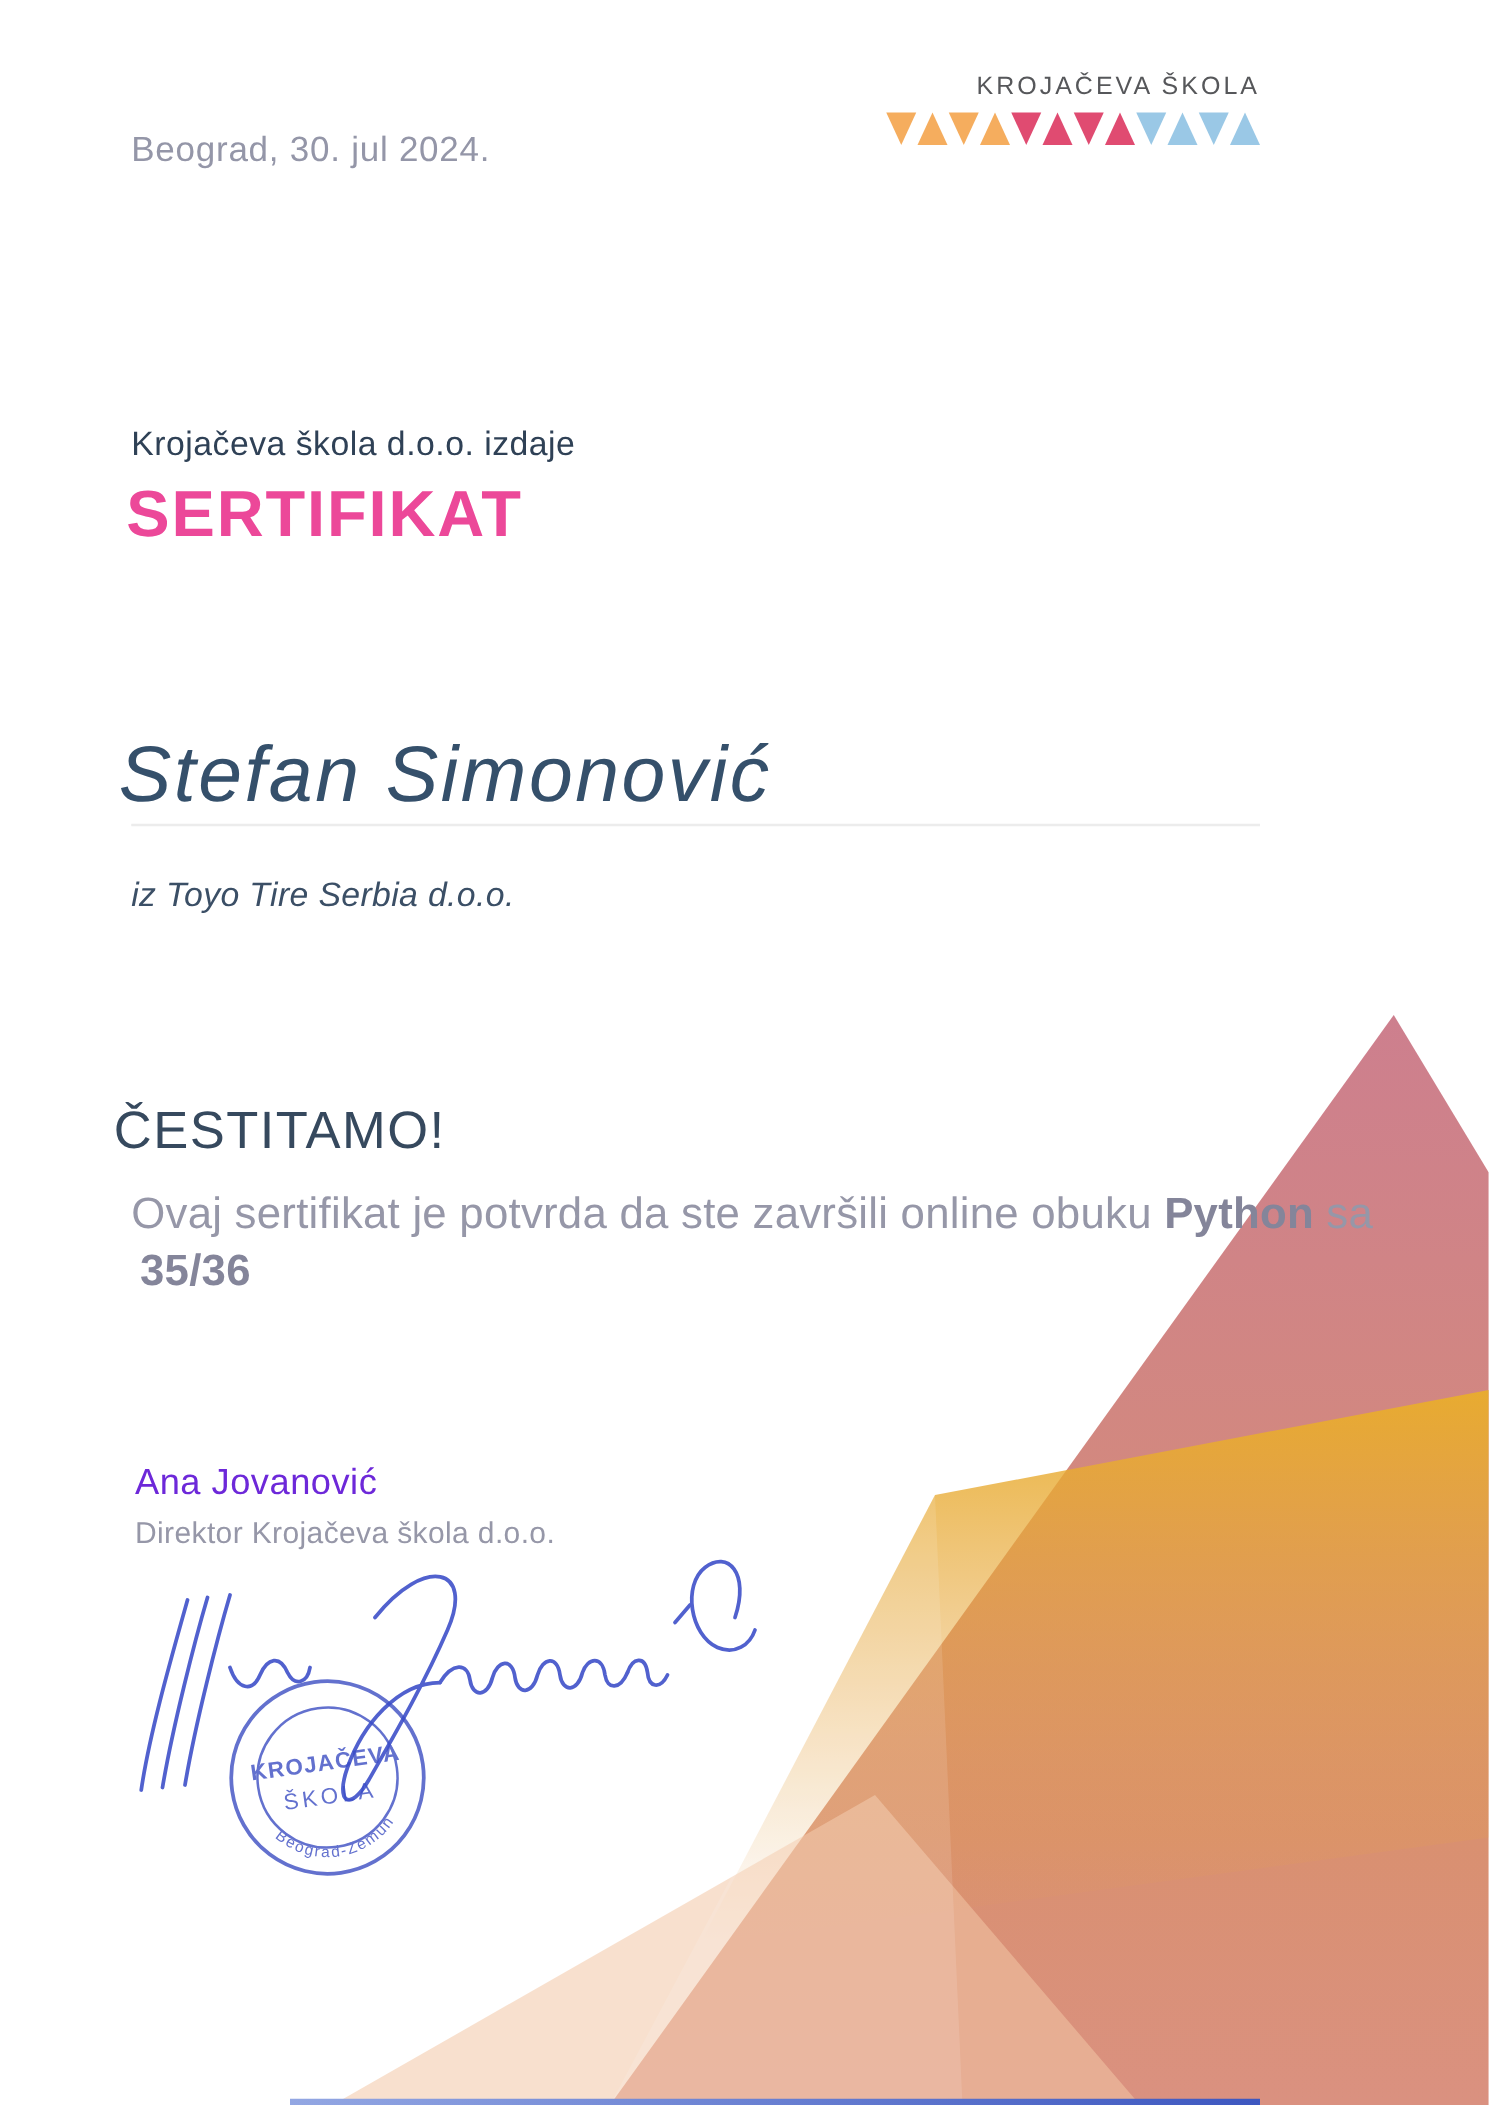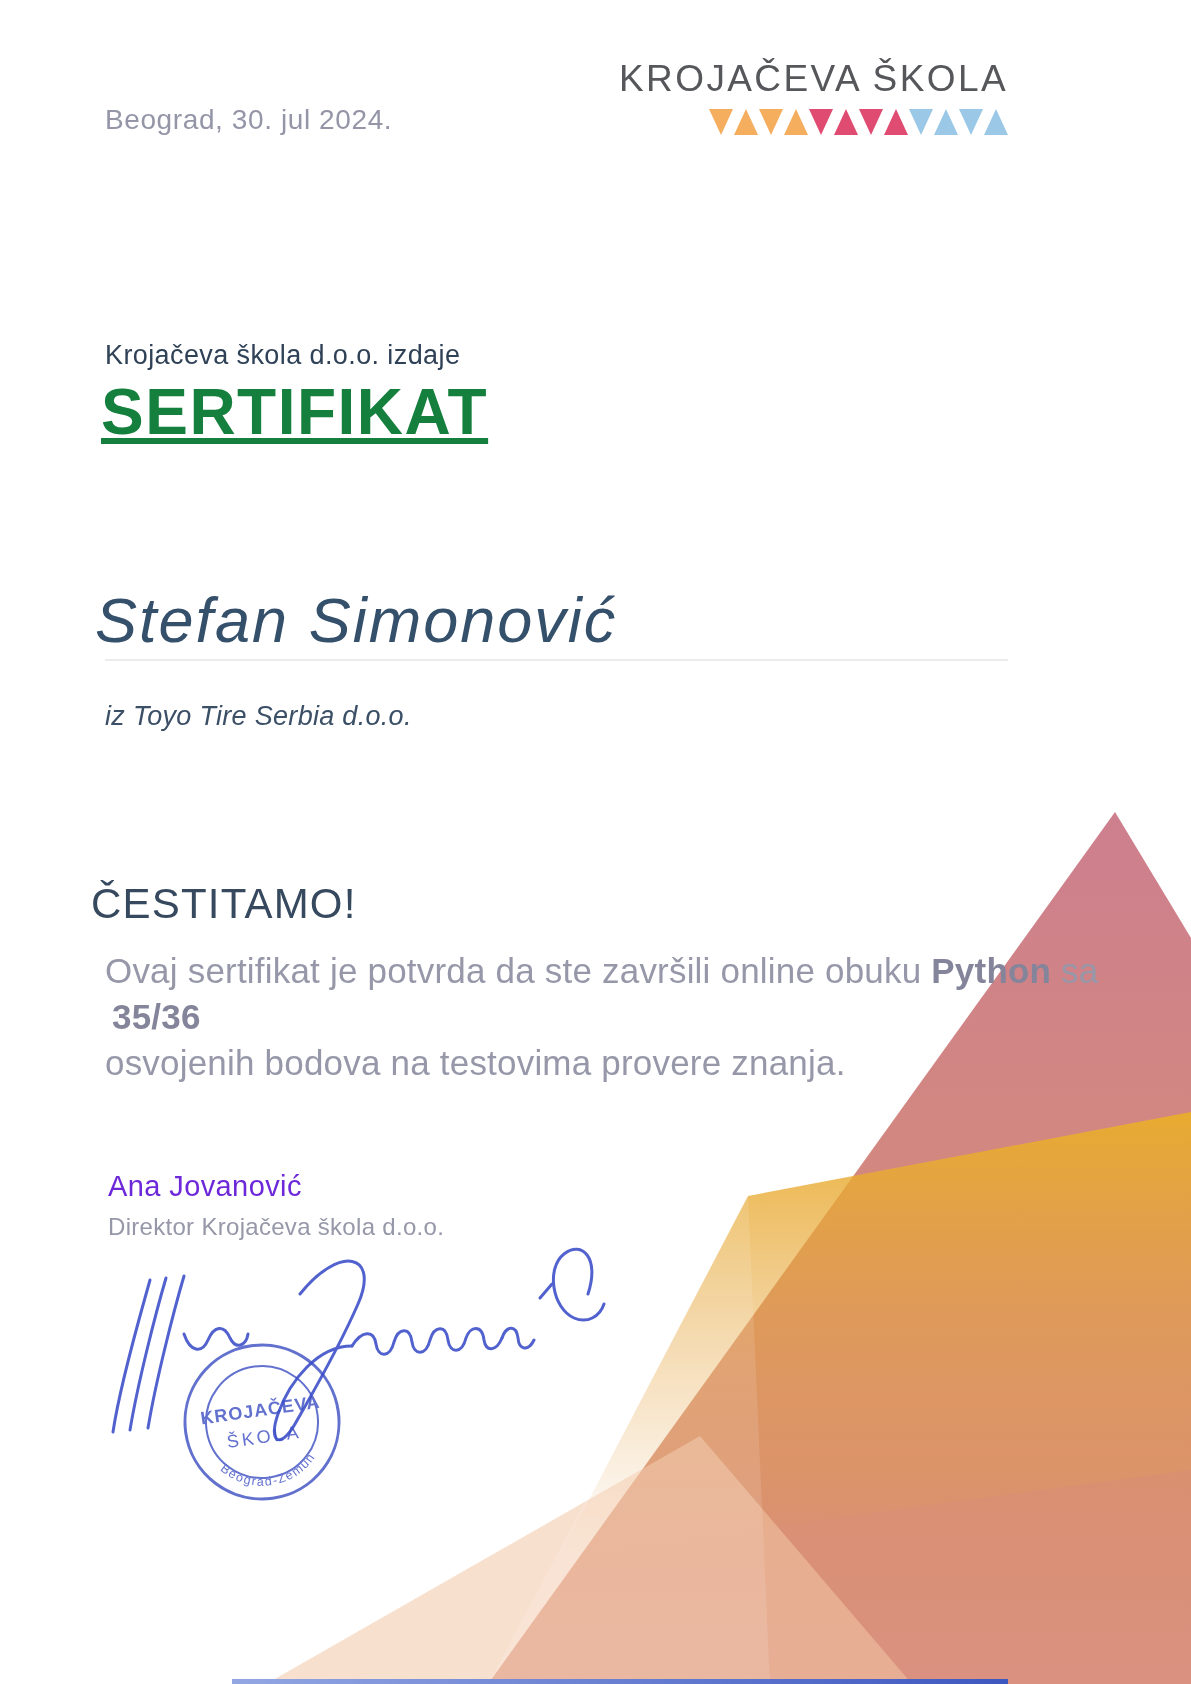--- a/index.html
+++ b/index.html
@@ -6,28 +6,28 @@
   body{
     width:1191px;height:1684px;position:relative;overflow:hidden;
     background:#ffffff;
     font-family:"Liberation Sans", sans-serif;
   }
   .abs{position:absolute;}
   .content{z-index:2;}
   
   .date-line{left:105px;top:104px;font-size:28px;color:#9496a8;letter-spacing:.6px;}
   .logo{right:183px;top:58px;text-align:right;z-index:2;}
-  .brand-name{font-size:37px;color:#56575a;letter-spacing:2.4px;white-space:nowrap;}
+  .brand-name{font-size:20px;color:#56575a;letter-spacing:2.4px;white-space:nowrap;}
   .tri-strip{display:flex;gap:1px;margin-top:9px;justify-content:flex-end;}
   .tri{width:0;height:0;border-left:12px solid transparent;border-right:12px solid transparent;display:block;}
   .tri-down{border-top:26px solid;}
   .tri-up{border-bottom:26px solid;}
   
   .issuer-line{left:105px;top:340px;font-size:27px;color:#2f4156;letter-spacing:.4px;}
-  .cert-title{left:101px;top:368px;font-size:64px;font-weight:bold;color:#15803d;letter-spacing:1.5px;line-height:88px;text-decoration:underline;}
+  .cert-title{left:101px;top:368px;font-size:52px;font-weight:bold;color:#ec4899;letter-spacing:1.5px;line-height:88px;}
   
   .recipient-name{left:95px;top:584px;font-size:63px;color:#35506b;
     font-family:Liberation Sans, sans-serif;font-style:italic;letter-spacing:2px;white-space:nowrap;}
   .name-underline{left:105px;top:659px;width:903px;height:2px;background:#ececec;}
   .recipient-company{left:105px;top:701px;font-size:27px;font-style:italic;color:#3b4f66;letter-spacing:.3px;}
   
   .congrats-heading{left:91px;top:880px;font-size:42px;color:#36495e;letter-spacing:1.2px;}
   .congrats-body{left:105px;top:948px;width:1000px;font-size:35px;line-height:46px;color:#9697a8;letter-spacing:.2px;}
   .congrats-body b{font-weight:bold;color:#84859a;}
   .score-b{margin-left:7px;}
@@ -85,21 +85,20 @@
 <div class="abs content issuer-line">Krojačeva škola d.o.o. izdaje</div>
 <div class="abs content cert-title">SERTIFIKAT</div>
 
 <div class="abs content recipient-name">Stefan Simonović</div>
 <div class="abs content name-underline"></div>
 <div class="abs content recipient-company">iz Toyo Tire Serbia d.o.o.</div>
 
 <div class="abs content congrats-heading">ČESTITAMO!</div>
 <div class="abs content congrats-body">
   <span>Ovaj sertifikat je potvrda da ste završili online obuku </span><b>Python</b><span> sa </span><b class="score-b">35/36</b><br>
-  <span>osvojenih bodova na testovima provere znanja.</span>
 </div>
 
 <div class="abs content signatory-name">Ana Jovanović</div>
 <div class="abs content signatory-role">Direktor Krojačeva škola d.o.o.</div>
 
 <svg class="abs sig-svg" width="540" height="330" viewBox="0 0 540 330">
   <g transform="rotate(-8 174 190)" opacity="0.82" fill="none" stroke="#4152c4">
     <circle cx="174" cy="190" r="77" stroke-width="3"></circle>
     <circle cx="174" cy="190" r="56" stroke-width="2"></circle>
     <path id="arcPath" d="M 114 212 A 64 64 0 0 0 234 212" stroke="none" fill="none"></path>

